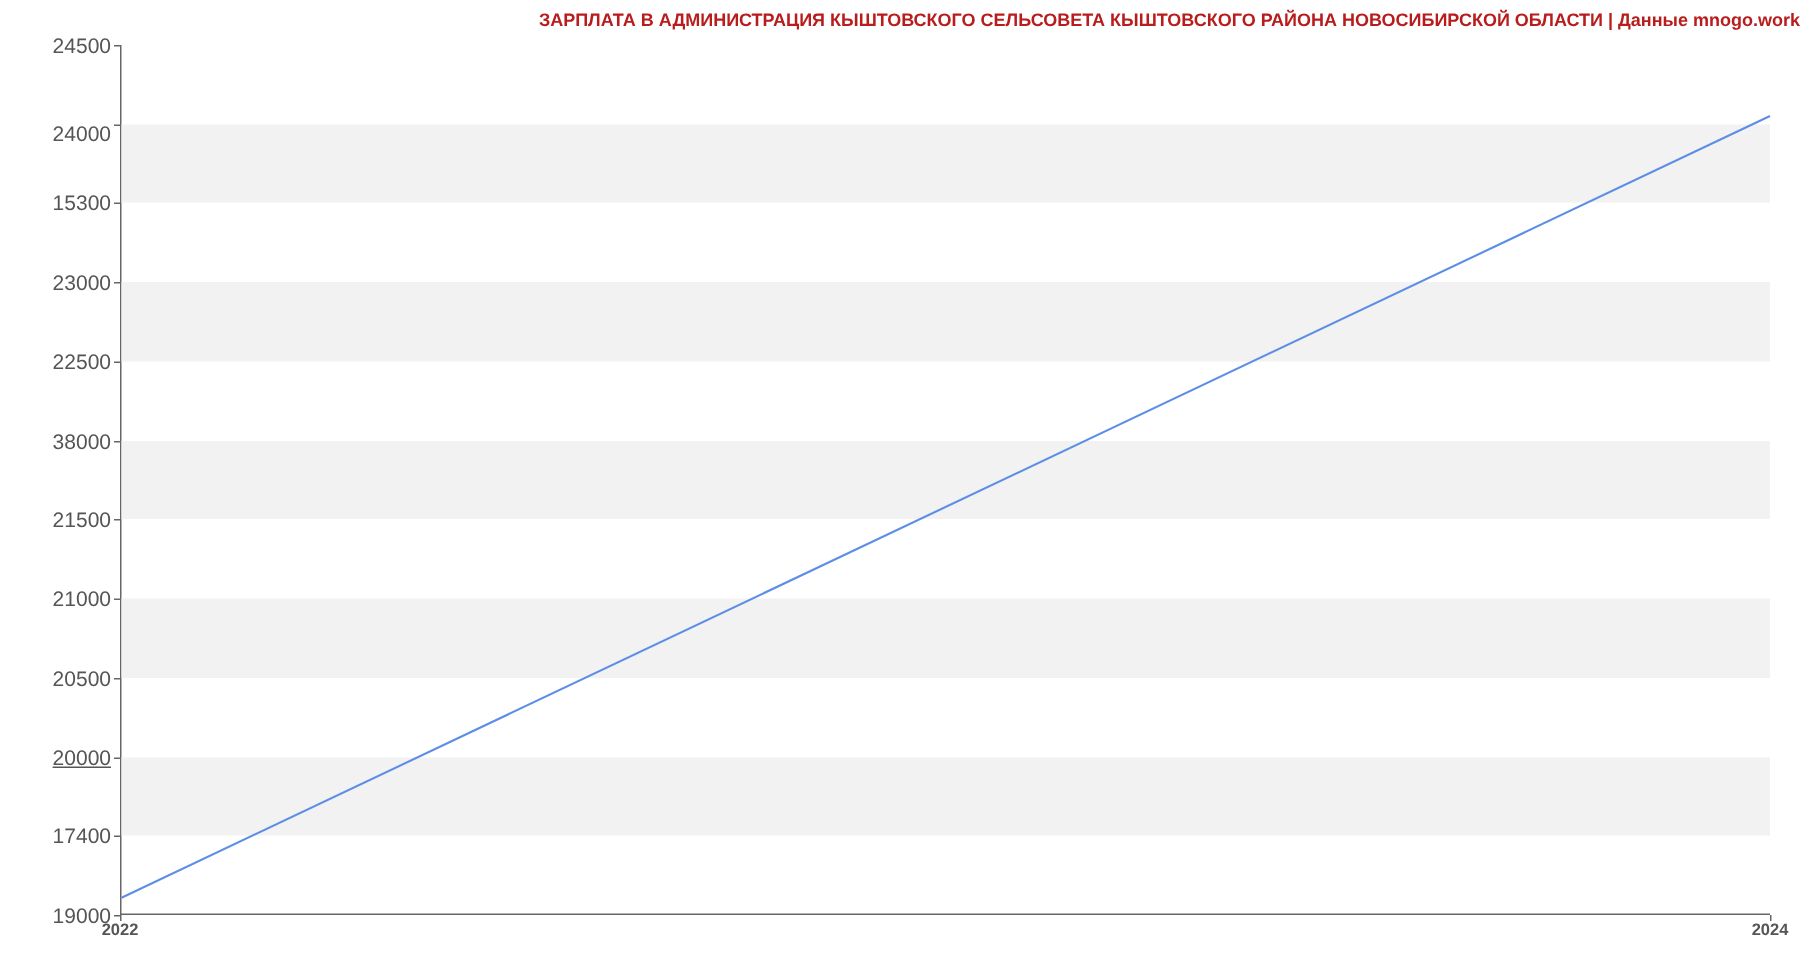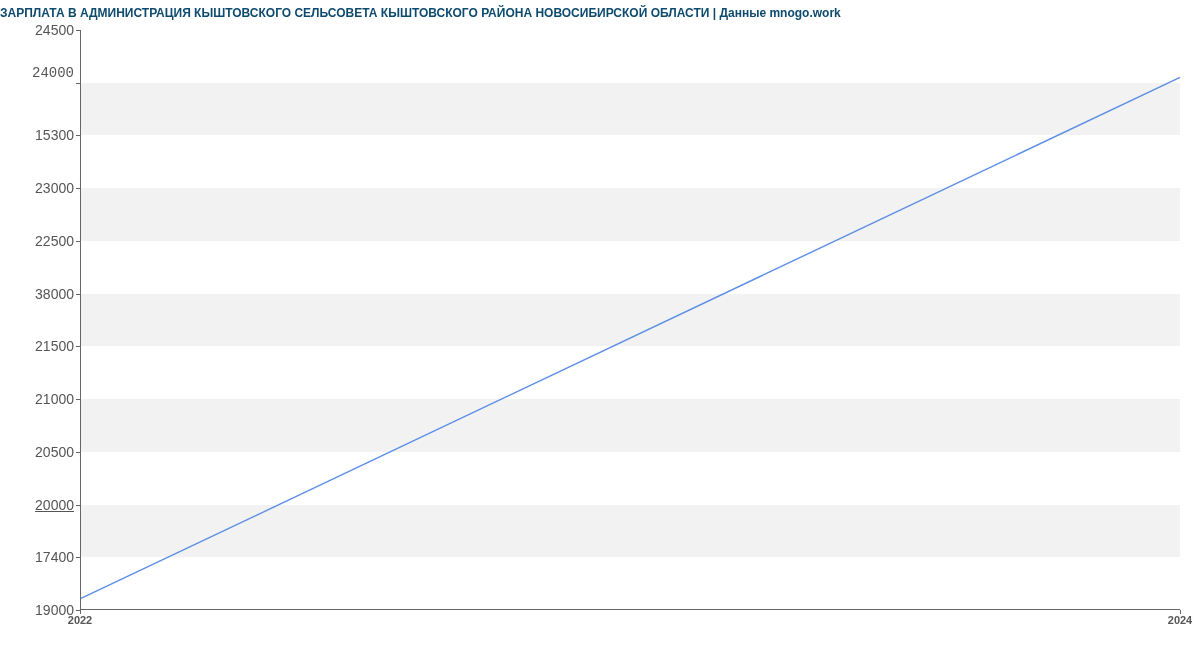--- a/index.html
+++ b/index.html
@@ -15,24 +15,24 @@
   .chart-wrap {
     position: relative;
     width: 1200px;
     height: 650px;
   }
   .title {
     position: absolute;
     top: 6px;
     left: 0;
     right: 0;
-    text-align: left;
+    text-align: right;
     font-size: 12px;
     font-weight: bold;
-    color: #0c4a6e;
+    color: #b91c1c;
   }
   .plot {
     position: absolute;
     left: 80px;
     top: 30px;
     width: 1100px;
     height: 580px;
     border-left: 1px solid #666;
     border-bottom: 1px solid #666;
     box-sizing: border-box;
@@ -115,21 +115,21 @@
     <div class="y-tick-label" style="top: 346.364px;">21500</div>
     <div class="y-tick-mark" style="top: 346.364px;"></div>
     <div class="y-tick-label" style="top: 293.636px;">38000</div>
     <div class="y-tick-mark" style="top: 293.636px;"></div>
     <div class="y-tick-label" style="top: 240.909px;">22500</div>
     <div class="y-tick-mark" style="top: 240.909px;"></div>
     <div class="y-tick-label" style="top: 188.182px;">23000</div>
     <div class="y-tick-mark" style="top: 188.182px;"></div>
     <div class="y-tick-label" style="top: 135.455px;">15300</div>
     <div class="y-tick-mark" style="top: 135.455px;"></div>
-    <div class="y-tick-label" style="top: 73px; font-family: Liberation Mono, monospace;">24000</div>
+    <div class="y-tick-label" style="top: 89px;">24000</div>
     <div class="y-tick-mark" style="top: 82.7273px;"></div>
     <div class="y-tick-label" style="top: 30px;">24500</div>
     <div class="y-tick-mark" style="top: 30px;"></div>
     <div class="x-tick-label" style="left: 80px;">2022</div>
     <div class="x-tick-mark" style="left: 80px;"></div>
     <div class="x-tick-label" style="left: 1180px;">2024</div>
     <div class="x-tick-mark" style="left: 1180px;"></div>
   </div>
 
 </body></html>

